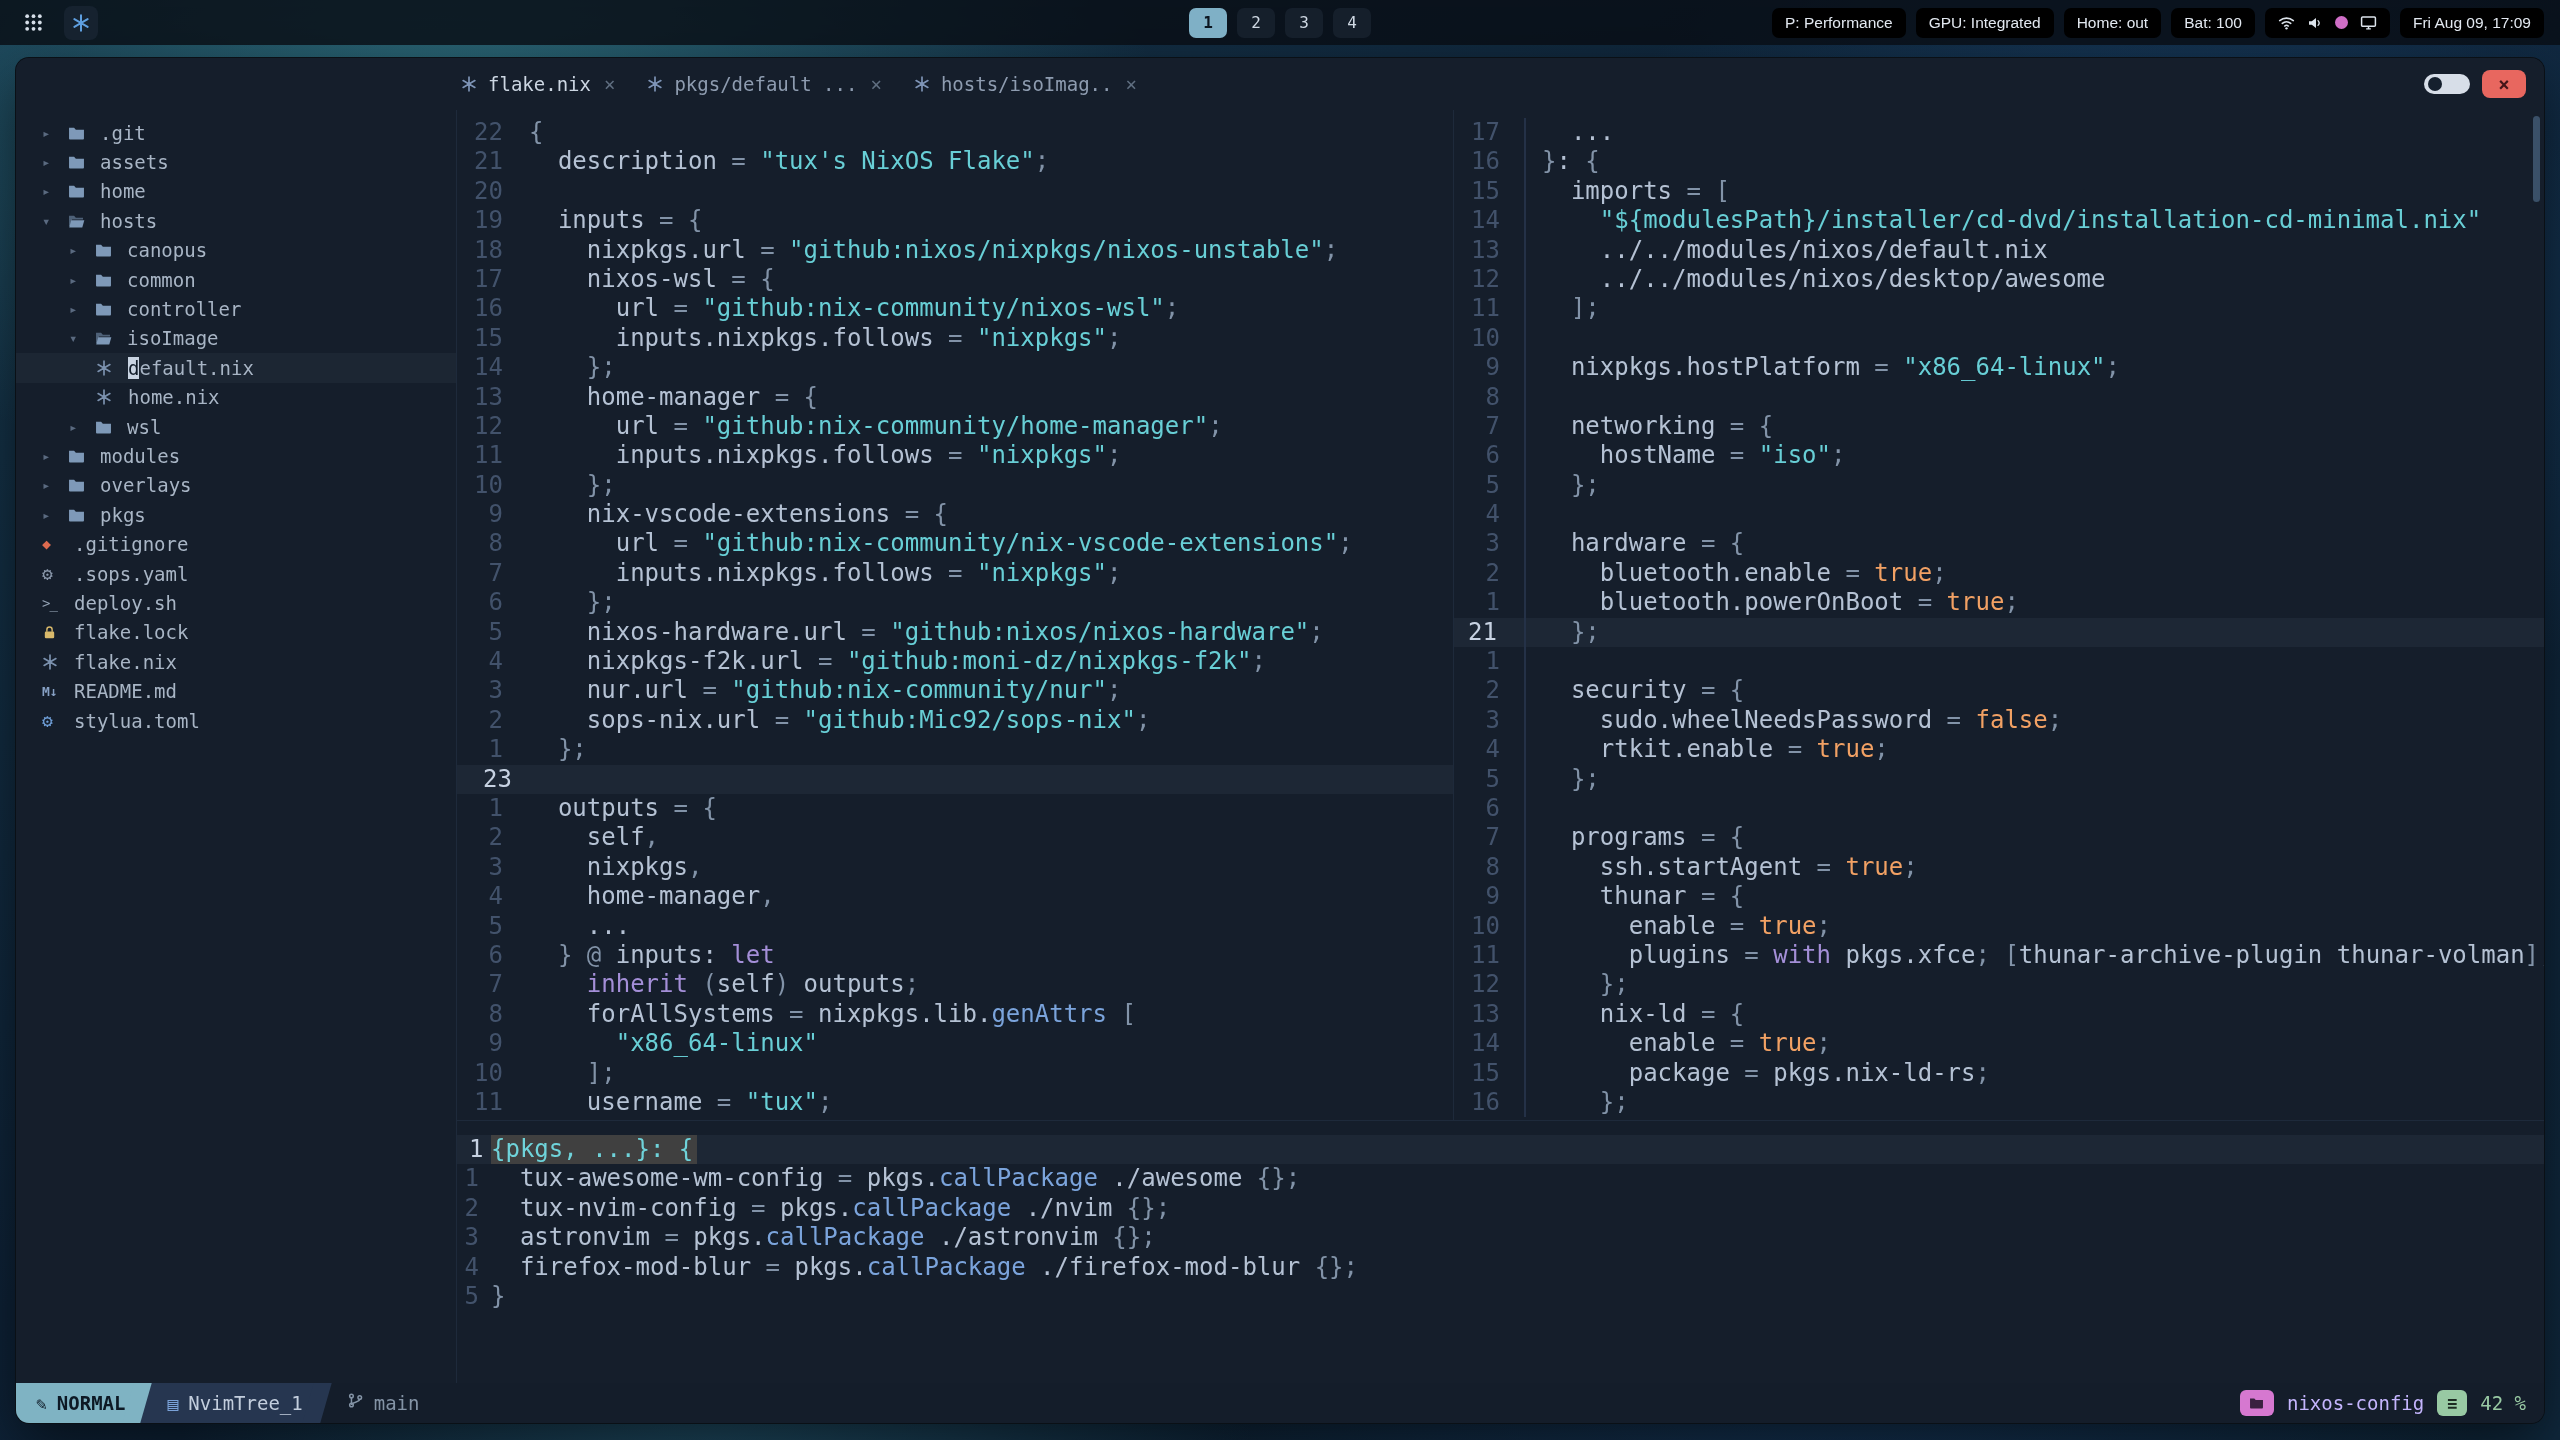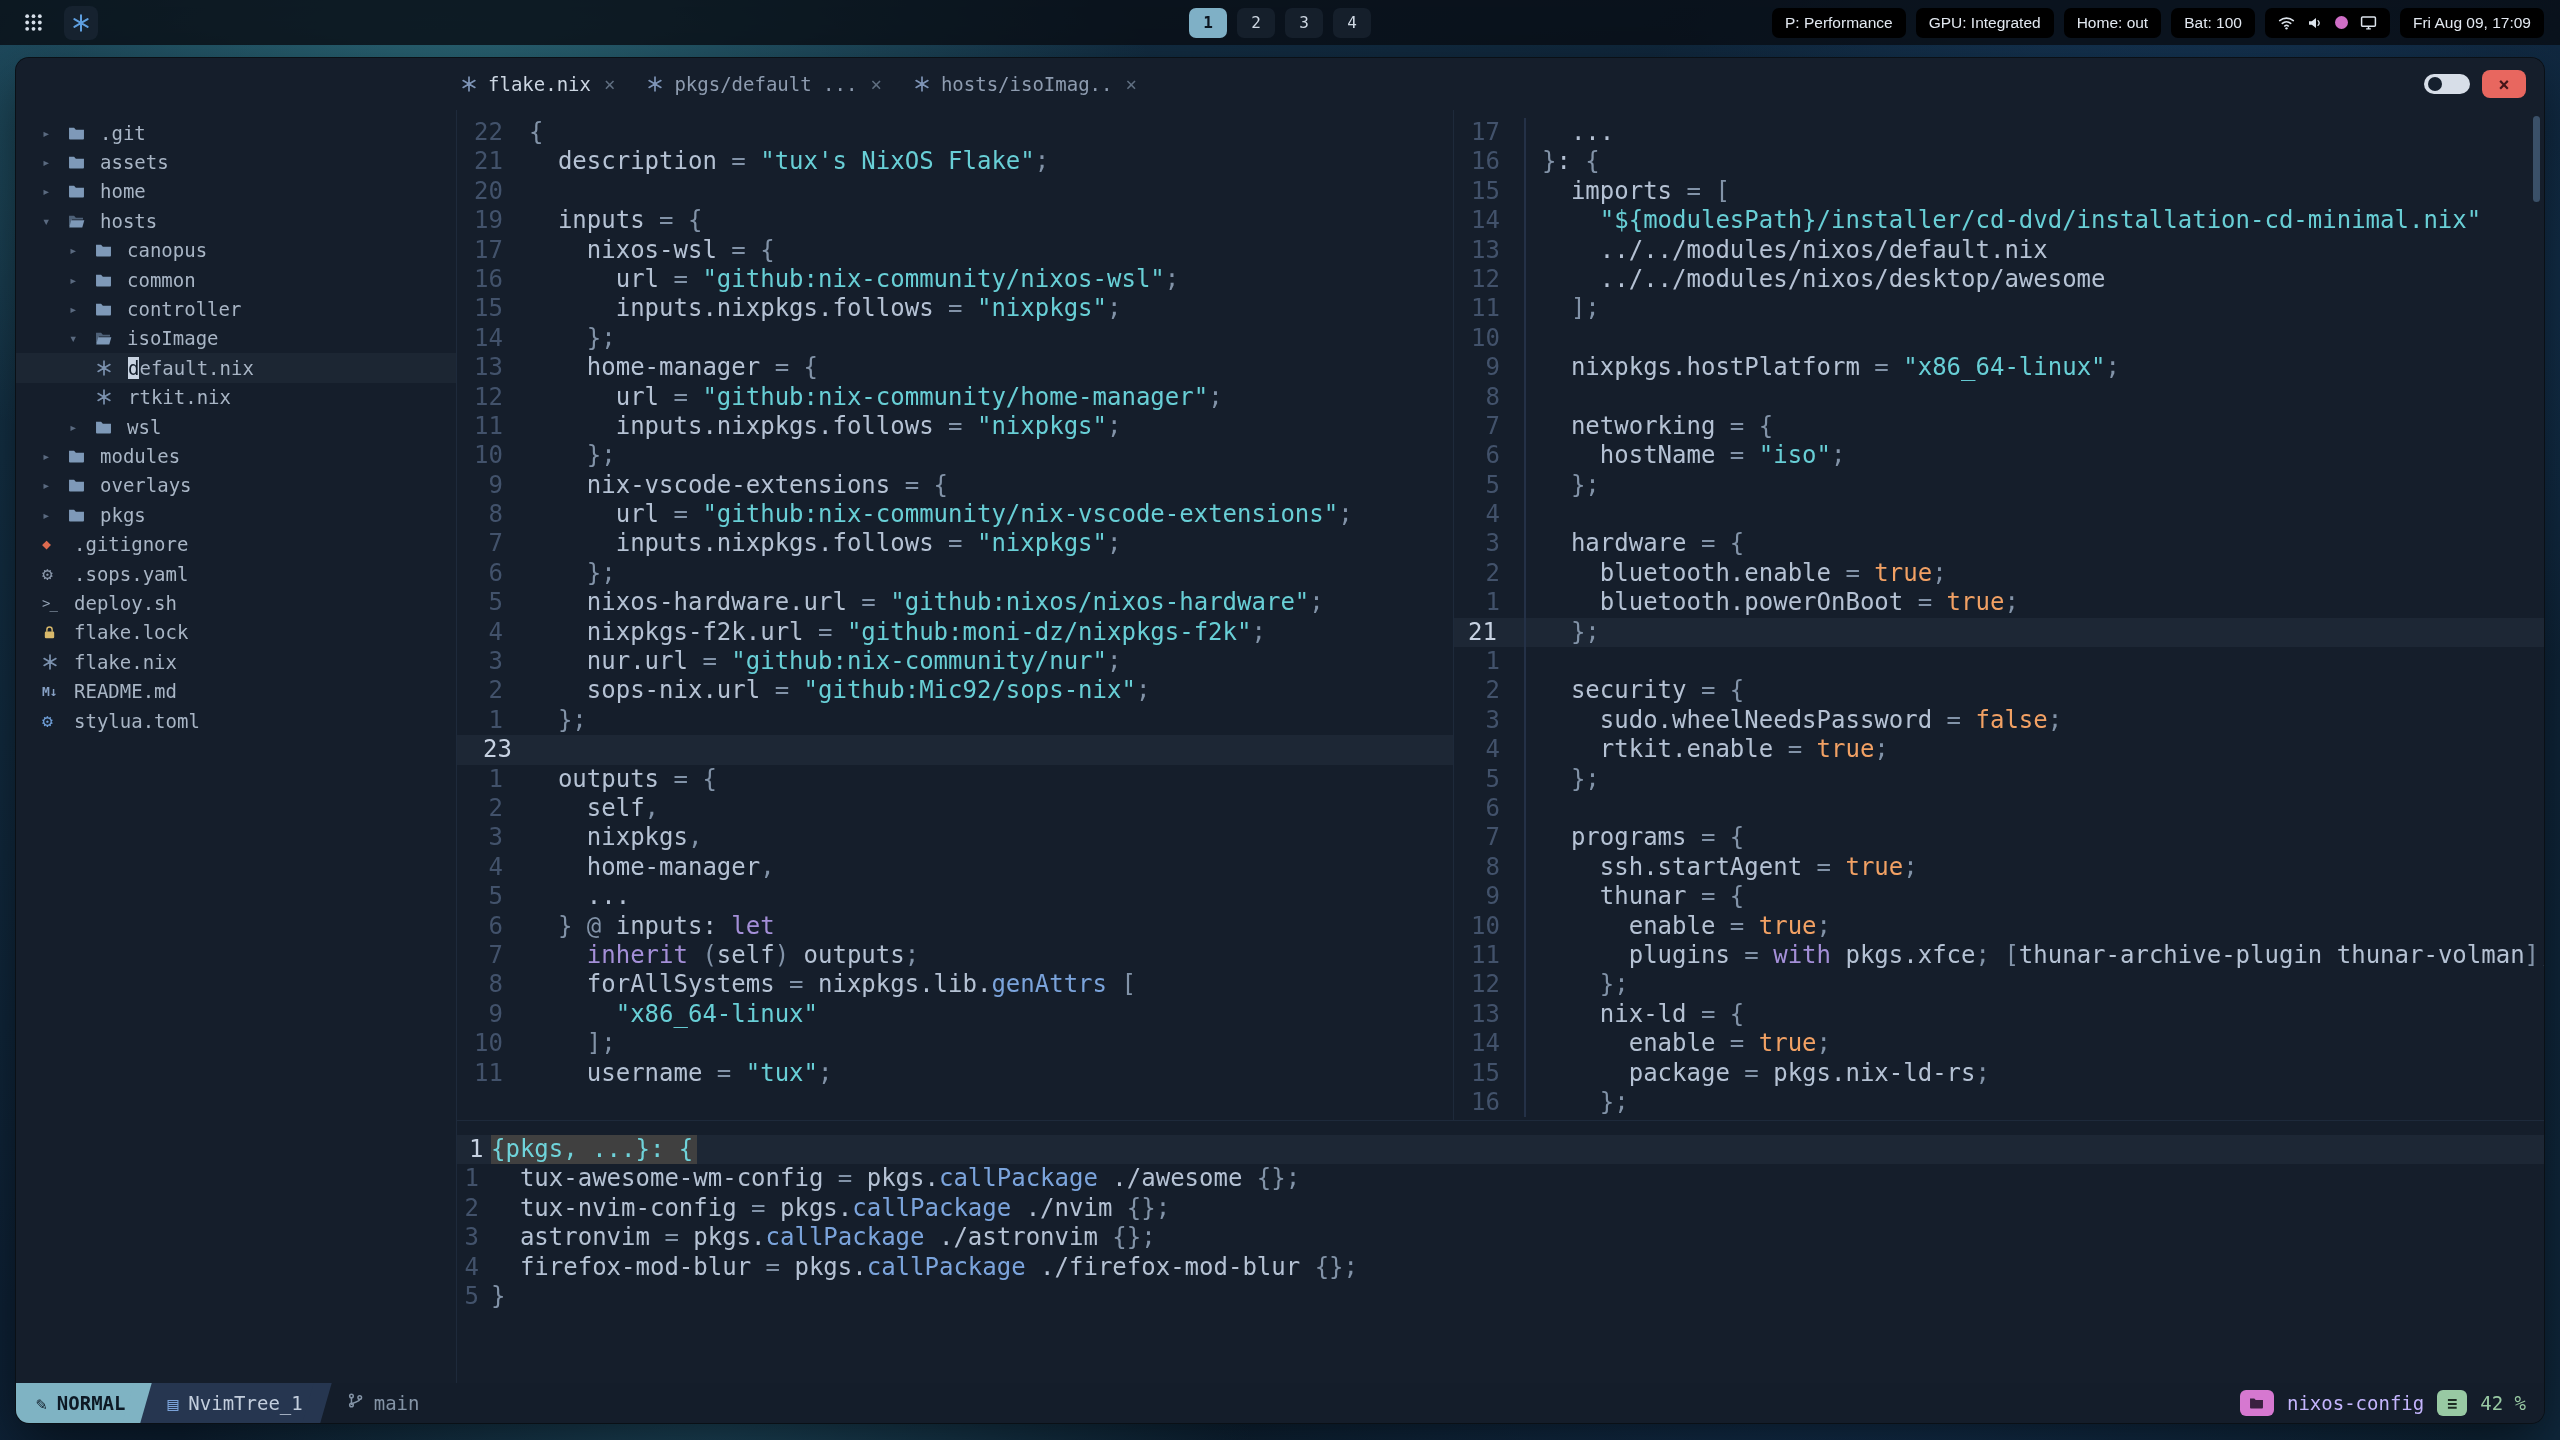--- a/index.html
+++ b/index.html
@@ -309,21 +309,21 @@
             <span class="tlabel"><span class="cblock">d</span>efault.nix</span>
           </div>
           <div class="trow" style="padding-left: 80px;">
             <span class="ticon c-nix">
               <svg viewBox="0 0 16 16" width="16" height="16">
                 <g stroke="currentColor" stroke-width="1.7" stroke-linecap="round" fill="none">
                   <path d="M8 1.2V14.8M2.1 4.6l11.8 6.8M2.1 11.4L13.9 4.6"></path>
                 </g>
               </svg>
             </span>
-            <span class="tlabel">rtkit.nix</span>
+            <span class="tlabel">home.nix</span>
           </div>
           <div class="trow" style="padding-left: 53px;">
             <span class="arrow">▸</span>
             <span class="ticon c-folder">
               <svg viewBox="0 0 18 15" width="17" height="14">
                 <path d="M1 2h5.4l1.9 2H17v9.4a1 1 0 0 1-1 1H2a1 1 0 0 1-1-1Z" fill="currentColor"></path>
               </svg>
             </span>
             <span class="tlabel">wsl</span>
           </div>
@@ -395,20 +395,21 @@
           </div>
         </div>
     </div>
     <div class="right-col">
       <div class="top-row">
         <div class="pane pane-main">
             <div class="line"><span class="ln">22</span><span class="code"><span class="pun">{</span></span></div>
             <div class="line"><span class="ln">21</span><span class="code">  description <span class="pun">=</span> <span class="str">"tux's NixOS Flake"</span><span class="pun">;</span></span></div>
             <div class="line"><span class="ln">20</span><span class="code"></span></div>
             <div class="line"><span class="ln">19</span><span class="code">  inputs <span class="pun">=</span> <span class="pun">{</span></span></div>
+            <div class="line"><span class="ln">18</span><span class="code">    nixpkgs.url <span class="pun">=</span> <span class="str">"github:nixos/nixpkgs/nixos-unstable"</span><span class="pun">;</span></span></div>
             <div class="line"><span class="ln">17</span><span class="code">    nixos-wsl <span class="pun">=</span> <span class="pun">{</span></span></div>
             <div class="line"><span class="ln">16</span><span class="code">      url <span class="pun">=</span> <span class="str">"github:nix-community/nixos-wsl"</span><span class="pun">;</span></span></div>
             <div class="line"><span class="ln">15</span><span class="code">      inputs.nixpkgs.follows <span class="pun">=</span> <span class="str">"nixpkgs"</span><span class="pun">;</span></span></div>
             <div class="line"><span class="ln">14</span><span class="code">    <span class="pun">}</span><span class="pun">;</span></span></div>
             <div class="line"><span class="ln">13</span><span class="code">    home-manager <span class="pun">=</span> <span class="pun">{</span></span></div>
             <div class="line"><span class="ln">12</span><span class="code">      url <span class="pun">=</span> <span class="str">"github:nix-community/home-manager"</span><span class="pun">;</span></span></div>
             <div class="line"><span class="ln">11</span><span class="code">      inputs.nixpkgs.follows <span class="pun">=</span> <span class="str">"nixpkgs"</span><span class="pun">;</span></span></div>
             <div class="line"><span class="ln">10</span><span class="code">    <span class="pun">}</span><span class="pun">;</span></span></div>
             <div class="line"><span class="ln">9</span><span class="code">    nix-vscode-extensions <span class="pun">=</span> <span class="pun">{</span></span></div>
             <div class="line"><span class="ln">8</span><span class="code">      url <span class="pun">=</span> <span class="str">"github:nix-community/nix-vscode-extensions"</span><span class="pun">;</span></span></div>

